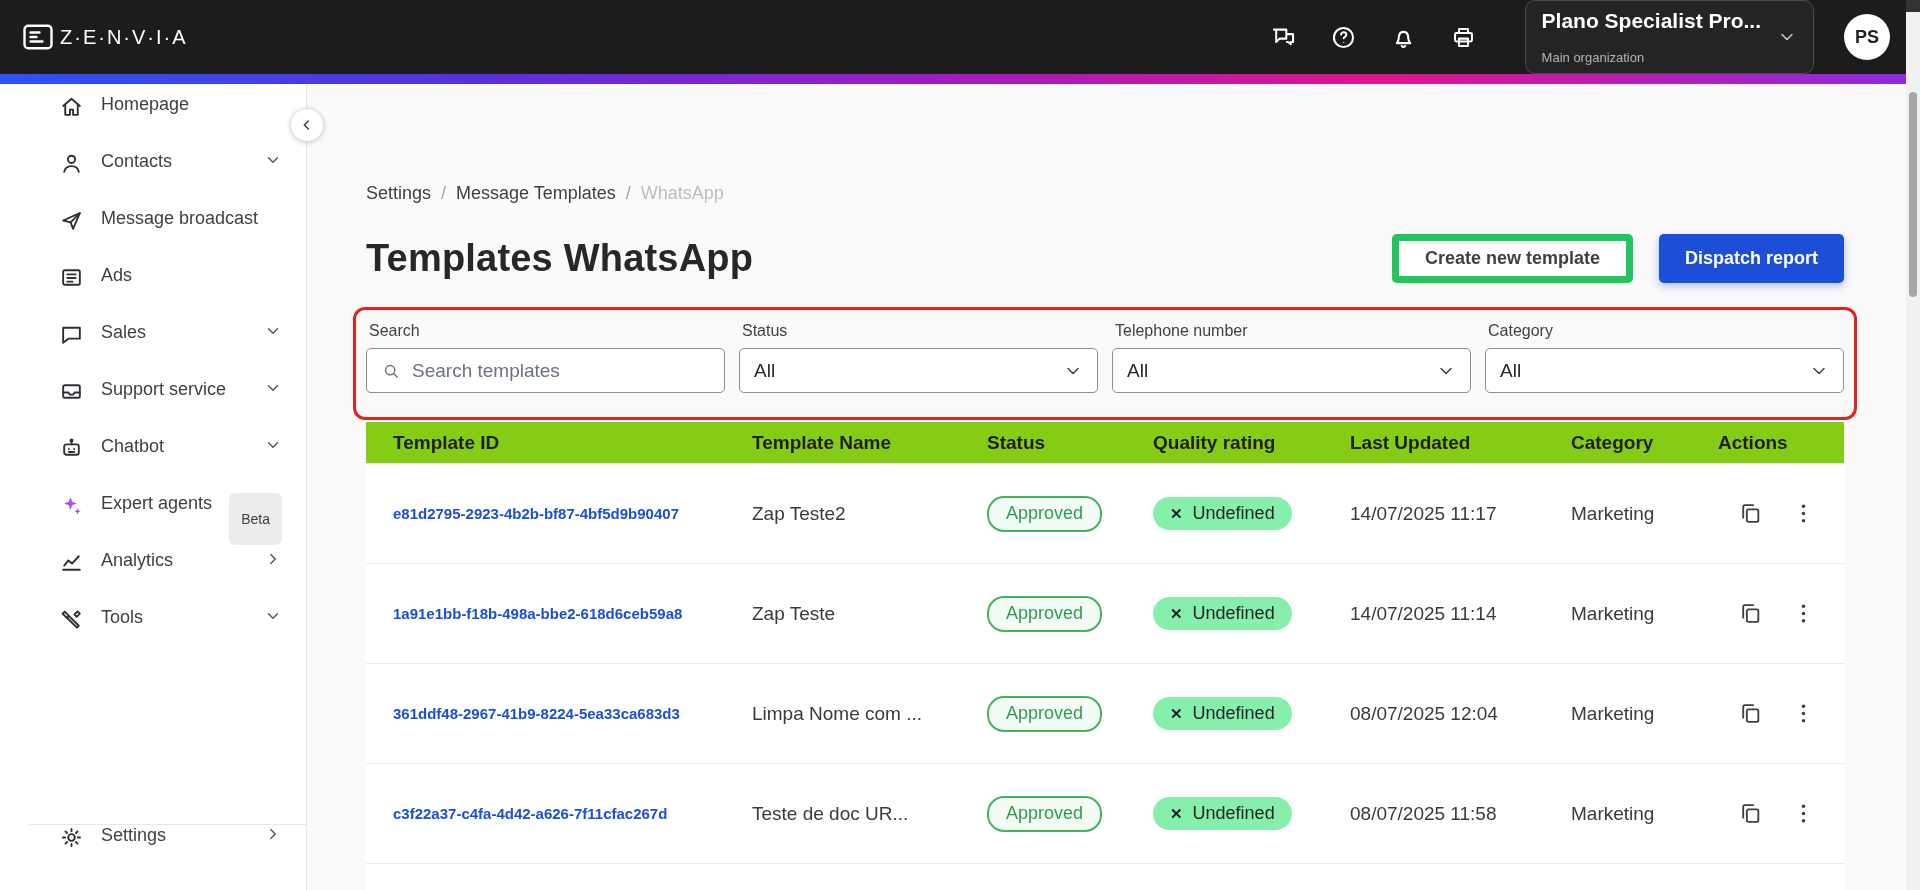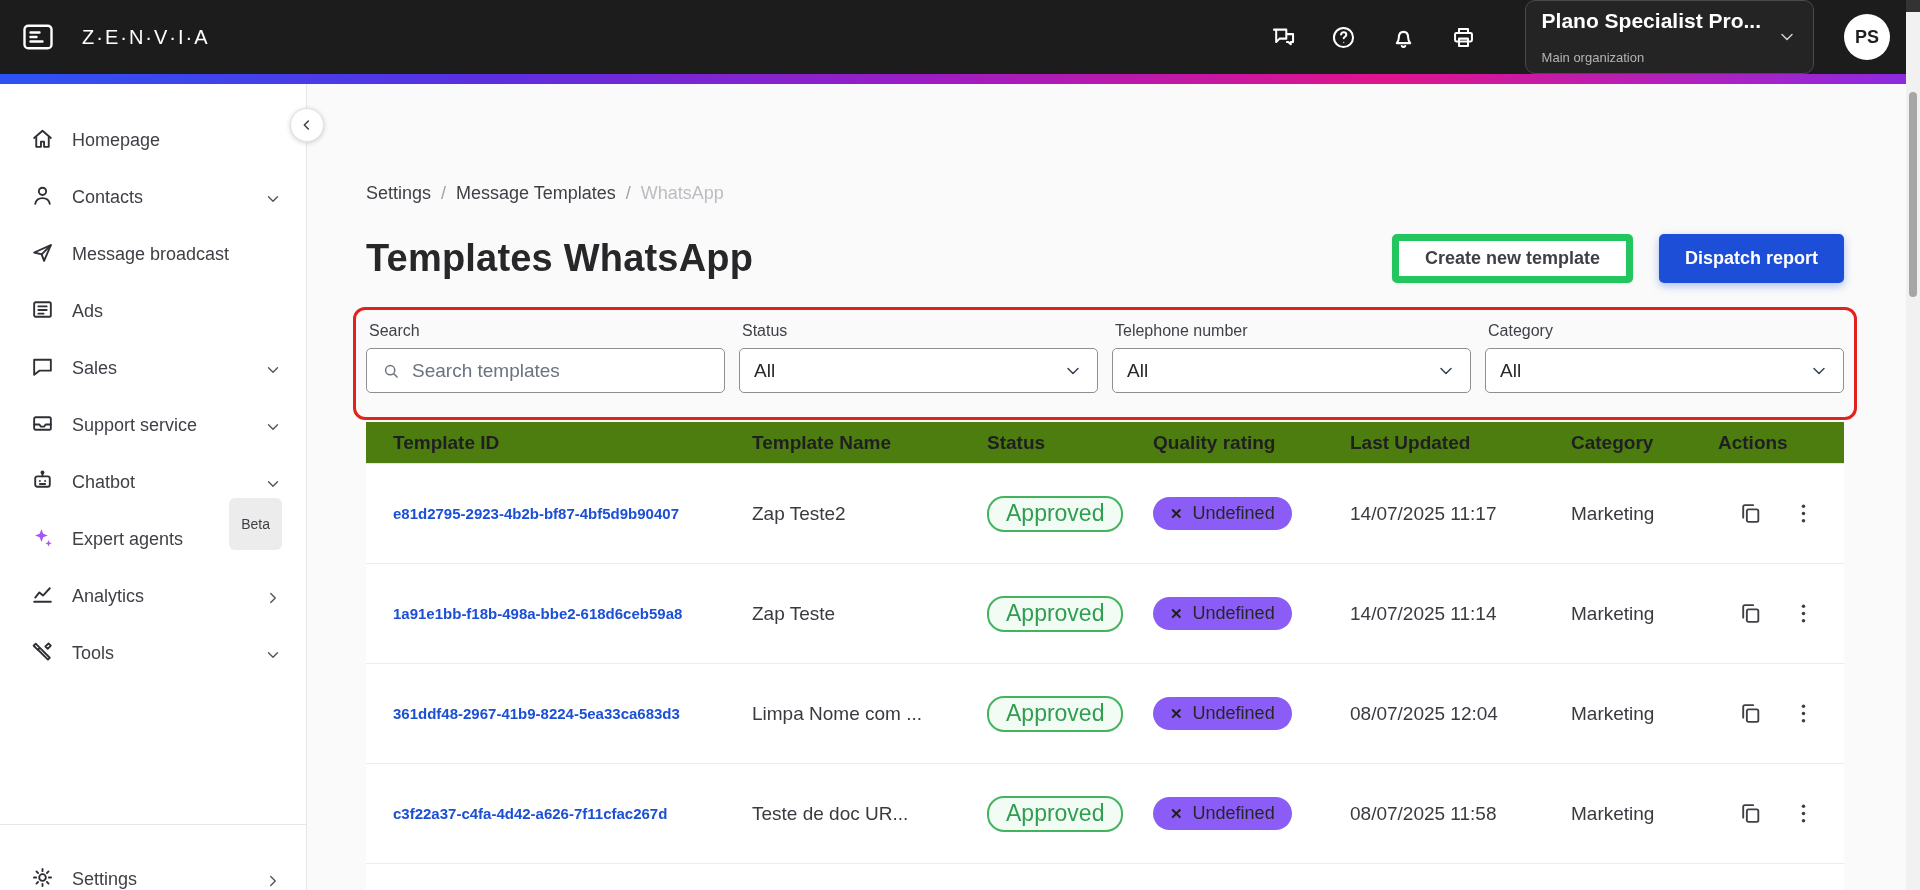--- a/index.html
+++ b/index.html
@@ -2,21 +2,21 @@
 <html><head>
 <meta charset="utf-8">
 <style>
   * { box-sizing: border-box; margin: 0; padding: 0; }
   html,body { width:1920px; height:890px; overflow:hidden; }
   body { font-family:"Liberation Sans", sans-serif; background:#fafafa; position:relative; }
   svg { fill:none; stroke:currentColor; stroke-width:1.8; stroke-linecap:round; stroke-linejoin:round; display:block; }
 
   
   .topbar { height:74px; background:#1c1c1c; display:flex; align-items:center; justify-content:space-between; padding:0 30px 0 20px; }
-  .brand { display:flex; align-items:center; gap:26px; color:#fff; }
+  .brand { display:flex; align-items:center; gap:4px; color:#fff; }
   .brand-icon { width:36px; height:36px; }
   .brand-icon svg { width:36px; height:36px; stroke-width:1.6; }
   .brand-text { font-size:20px; letter-spacing:2px; font-weight:500; }
   .topbar-right { display:flex; align-items:center; gap:30px; }
   .tb-icon { width:30px; height:30px; color:#ffffff; cursor:pointer; display:flex; align-items:center; justify-content:center; }
   .tb-icon svg { width:27px; height:27px; }
   .org-switcher { display:flex; align-items:center; gap:16px; border:1px solid #4a4a4a; background:#242424; border-radius:10px; padding:8px 16px; min-width:246px; cursor:pointer; margin-left:16px; }
   .org-name { color:#fff; font-size:21px; font-weight:600; }
   .org-sub { color:#b3b3b3; font-size:13px; margin-top:17px; }
   .org-chevron { margin-left:auto; color:#d0d0d0; width:20px; height:20px; }
@@ -24,21 +24,21 @@
   .avatar { width:46px; height:46px; border-radius:50%; background:#ffffff; color:#1f1f1f; display:flex; align-items:center; justify-content:center; font-weight:700; font-size:18px; cursor:pointer; }
 
   
   .gradient-bar { height:10px; background:linear-gradient(90deg,#2c53f5 0%,#5a2fe0 25%,#9c1dc4 48%,#e0148c 72%,#8a2be2 100%); }
 
   
   .page-body { display:flex; height:806px; position:relative; }
 
   
   .sidebar { width:307px; background:#fff; border-right:1px solid #e7e7e7; padding-top:10px; display:flex; flex-direction:column; position:relative; z-index:2; }
-  .nav-item { height:57px; display:flex; align-items:flex-end; gap:17px; padding:0 24px 0 30px; color:#3f3f46; font-size:18px; cursor:pointer; }
+  .nav-item { height:57px; display:flex; align-items:flex-start; gap:17px; padding:0 24px 0 30px; color:#3f3f46; font-size:18px; cursor:pointer;margin-left:29px; }
   .nav-icon { width:25px; height:25px; color:#2f2f35; flex:0 0 auto; }
   .nav-icon svg { width:25px; height:25px; }
   .nav-icon.purple { color:#a855f7; }
   .nav-chevron { margin-left:auto; width:18px; height:18px; color:#52525b; }
   .nav-chevron svg { width:18px; height:18px; }
   .badge-beta { margin-left:auto; background:#ececec; color:#3f3f46; border-radius:6px; padding:18px 12px; font-size:14px; }
   .sidebar-spacer { flex:1; }
   .settings-row { border-top:1px solid #e7e7e7; height:66px; }
   .collapse-btn { position:absolute; left:290px; top:24px; width:34px; height:34px; border-radius:50%; background:#fff; border:1px solid #e0e0e0; box-shadow:0 1px 5px rgba(0,0,0,.18); display:flex; align-items:center; justify-content:center; color:#444; cursor:pointer; z-index:5; }
   .collapse-btn svg { width:16px; height:16px; stroke-width:2.4; }
@@ -66,27 +66,27 @@
   .search-icon svg { width:20px; height:20px; }
   .control input { border:none; outline:none; font-size:19px; font-family:inherit; color:#27272a; width:100%; background:transparent; }
   .control input::placeholder { color:#6b7280; }
   .select { cursor:pointer;gap:8px; }
   .select-chevron { margin-left:auto; width:20px; height:20px; color:#374151; }
   .select-chevron svg { width:20px; height:20px; }
 
   
   .table { margin-top:2px; }
   .t-grid { display:grid; grid-template-columns:386px 235px 166px 197px 221px 147px 1fr; align-items:center; }
-  .t-header { height:42px; background:#4d7c0f; border-bottom:1px solid #e3e3e3; font-weight:700; font-size:19px; color:#1f1f23; }
+  .t-header { height:42px; background:#84cc16; border-bottom:1px solid #e3e3e3; font-weight:700; font-size:19px; color:#1f1f23; }
   .t-header .th.first { padding-left:27px; }
   .t-row { height:100px; background:#fff; border-bottom:1px solid #ececec; font-size:19px; color:#3a3a40; }
   .t-row.partial { height:40px; border-bottom:none; }
   .cell.tid { padding-left:27px; color:#1a4fd6; font-size:15px; font-weight:700; cursor:pointer; }
-  .status-pill { display:inline-flex; align-items:center; justify-content:center; height:33px; padding:16px 17px; border:2px solid #43b45e; border-radius:17px; background:#f3fbf5; color:#2e9e4f; font-size:23px; width:max-content; }
-  .quality-pill { display:inline-flex; align-items:center; gap:10px; height:33px; padding:0 17px; background:#8b5cf6; border-radius:17px; color:#27272a; font-size:18px; width:max-content; }
+  .status-pill { display:inline-flex; align-items:center; justify-content:center; height:33px; padding:16px 17px; border:2px solid #43b45e; border-radius:17px; background:#f3fbf5; color:#2e9e4f; font-size:18px; width:max-content; }
+  .quality-pill { display:inline-flex; align-items:center; gap:10px; height:33px; padding:0 17px; background:#86efac; border-radius:17px; color:#27272a; font-size:18px; width:max-content; }
   .x-icon::before { content:"✕"; font-weight:700; font-size:15px; color:#1f1f23; }
   .cell.actions { display:flex; gap:28px; padding-left:20px; color:#3f3f46; }
   .act-icon { width:25px; height:25px; cursor:pointer; }
   .act-icon svg { width:25px; height:25px; }
 
   
   .scrollbar { position:absolute; top:0; right:0; width:14px; height:890px; background:#f1f1f1; z-index:10; }
   .scroll-corner { position:absolute; top:0; left:0; width:14px; height:12px; background:#333333; }
   .scroll-thumb { position:absolute; top:92px; left:3px; width:8px; height:205px; background:#a6a6a6; border-radius:4px; cursor:pointer; }
 </style>

